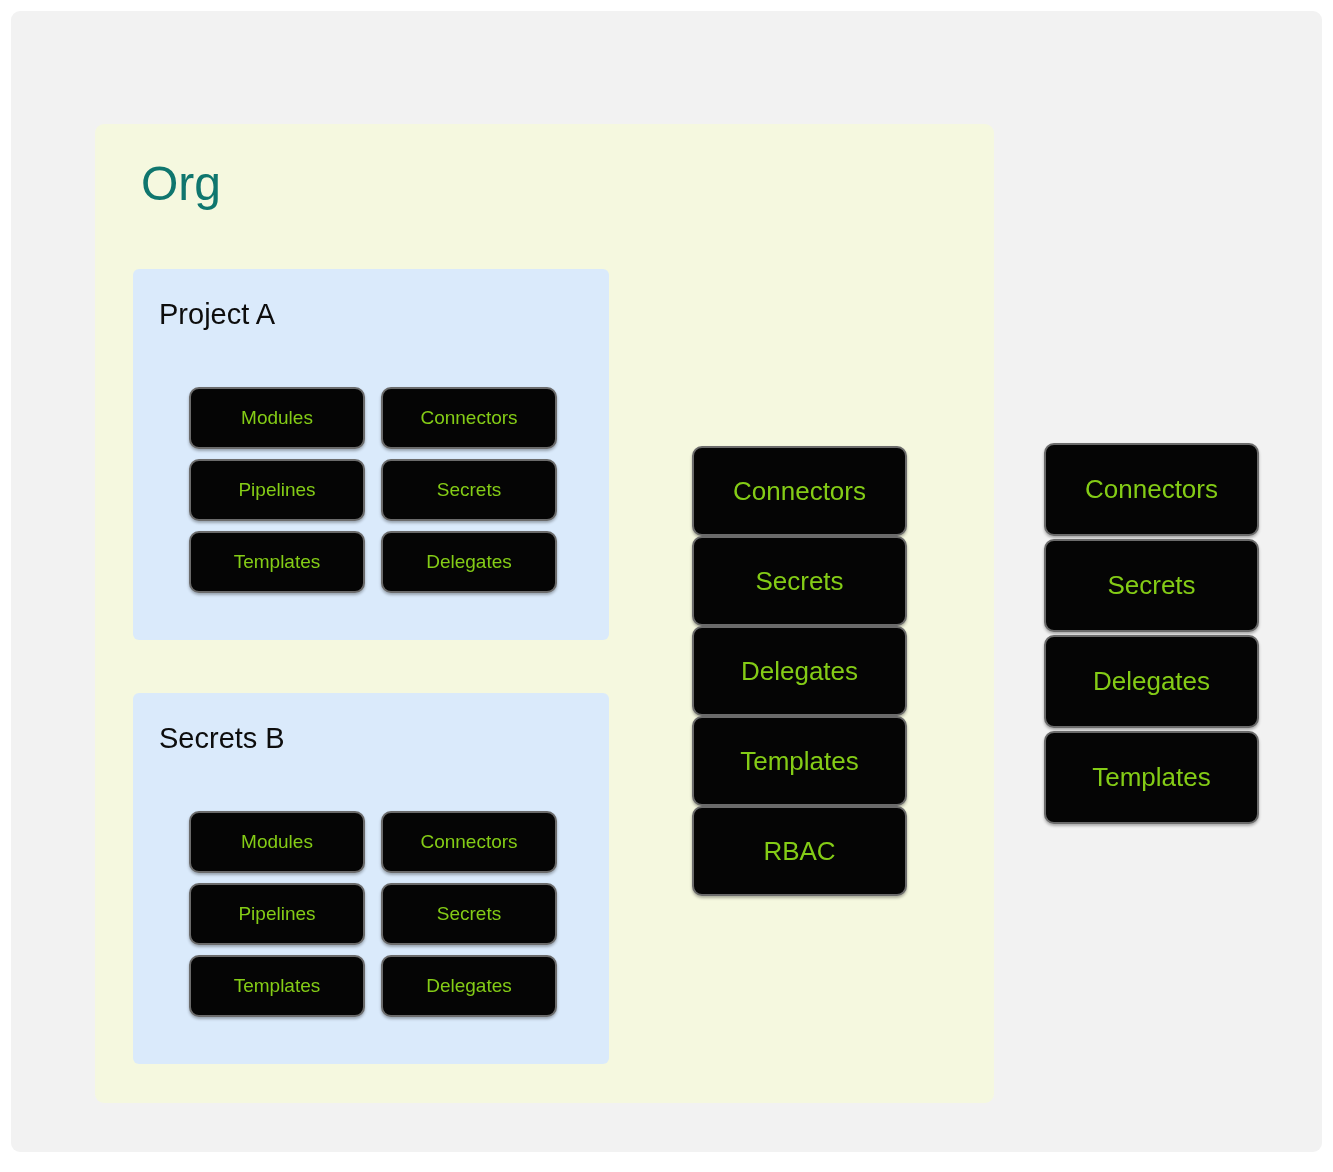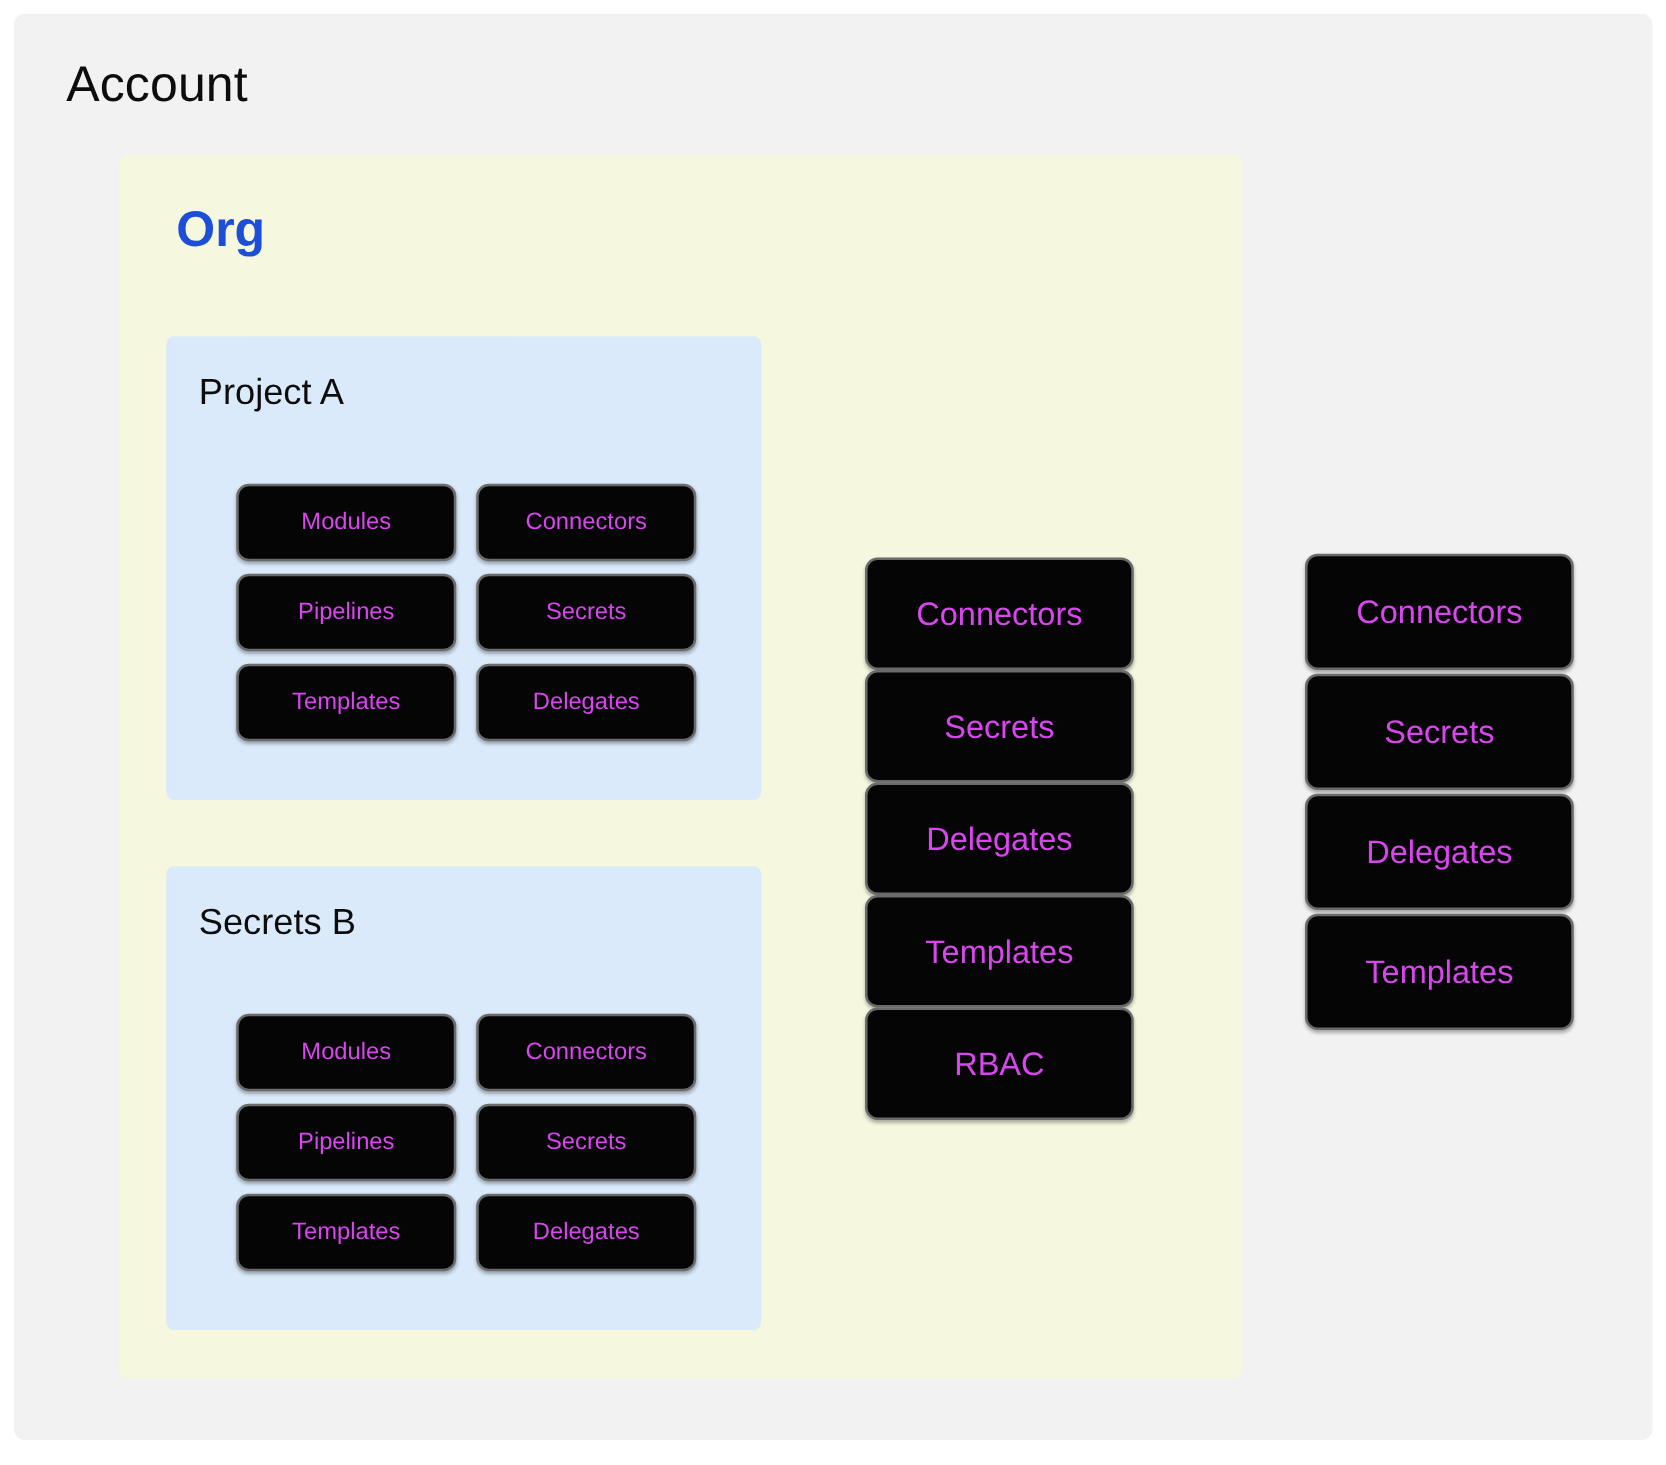--- a/index.html
+++ b/index.html
@@ -54,24 +54,24 @@
     height: 979px;
     background: #f5f8df;
     border-radius: 9px;
     box-sizing: border-box;
   }
 
   .org-title {
     position: absolute;
     left: 46px;
     top: 36px;
-    font-size: 40px;
+    font-size: 48px;
     line-height: 48px;
-    color: #1d4ed8;
-    font-weight: 700;
+    color: #0f766e;
+    font-weight: 400;
     white-space: nowrap;
   }
 
   
   .project-card {
     position: absolute;
     left: 38px;
     width: 476px;
     height: 371px;
     background: #daeafb;
@@ -100,21 +100,21 @@
     grid-template-columns: 176px 176px;
     column-gap: 16px;
     row-gap: 10px;
   }
 
   
   .pill {
     background: #050505;
     border: 2px solid #6b6b6b;
     border-radius: 10px;
-    color: #d946ef;
+    color: #84cc16;
     display: flex;
     align-items: center;
     justify-content: center;
     box-sizing: border-box;
     box-shadow: 0 2px 3px rgba(0,0,0,0.30);
     white-space: nowrap;
     user-select: none;
   }
 
   .pill.small {
@@ -154,21 +154,20 @@
     height: 93px;
   }
 </style>
 </head>
 <body>
 
 <div id="canvas">
 
   <div class="account-panel">
 
-    <div class="account-title">Account</div>
 
     <div class="org-box">
 
       <div class="org-title">Org</div>
 
       <div class="project-card pa">
         <div class="project-title">Project A</div>
         <div class="project-pill-grid">
           <div class="pill small">Modules</div>
           <div class="pill small">Connectors</div>

